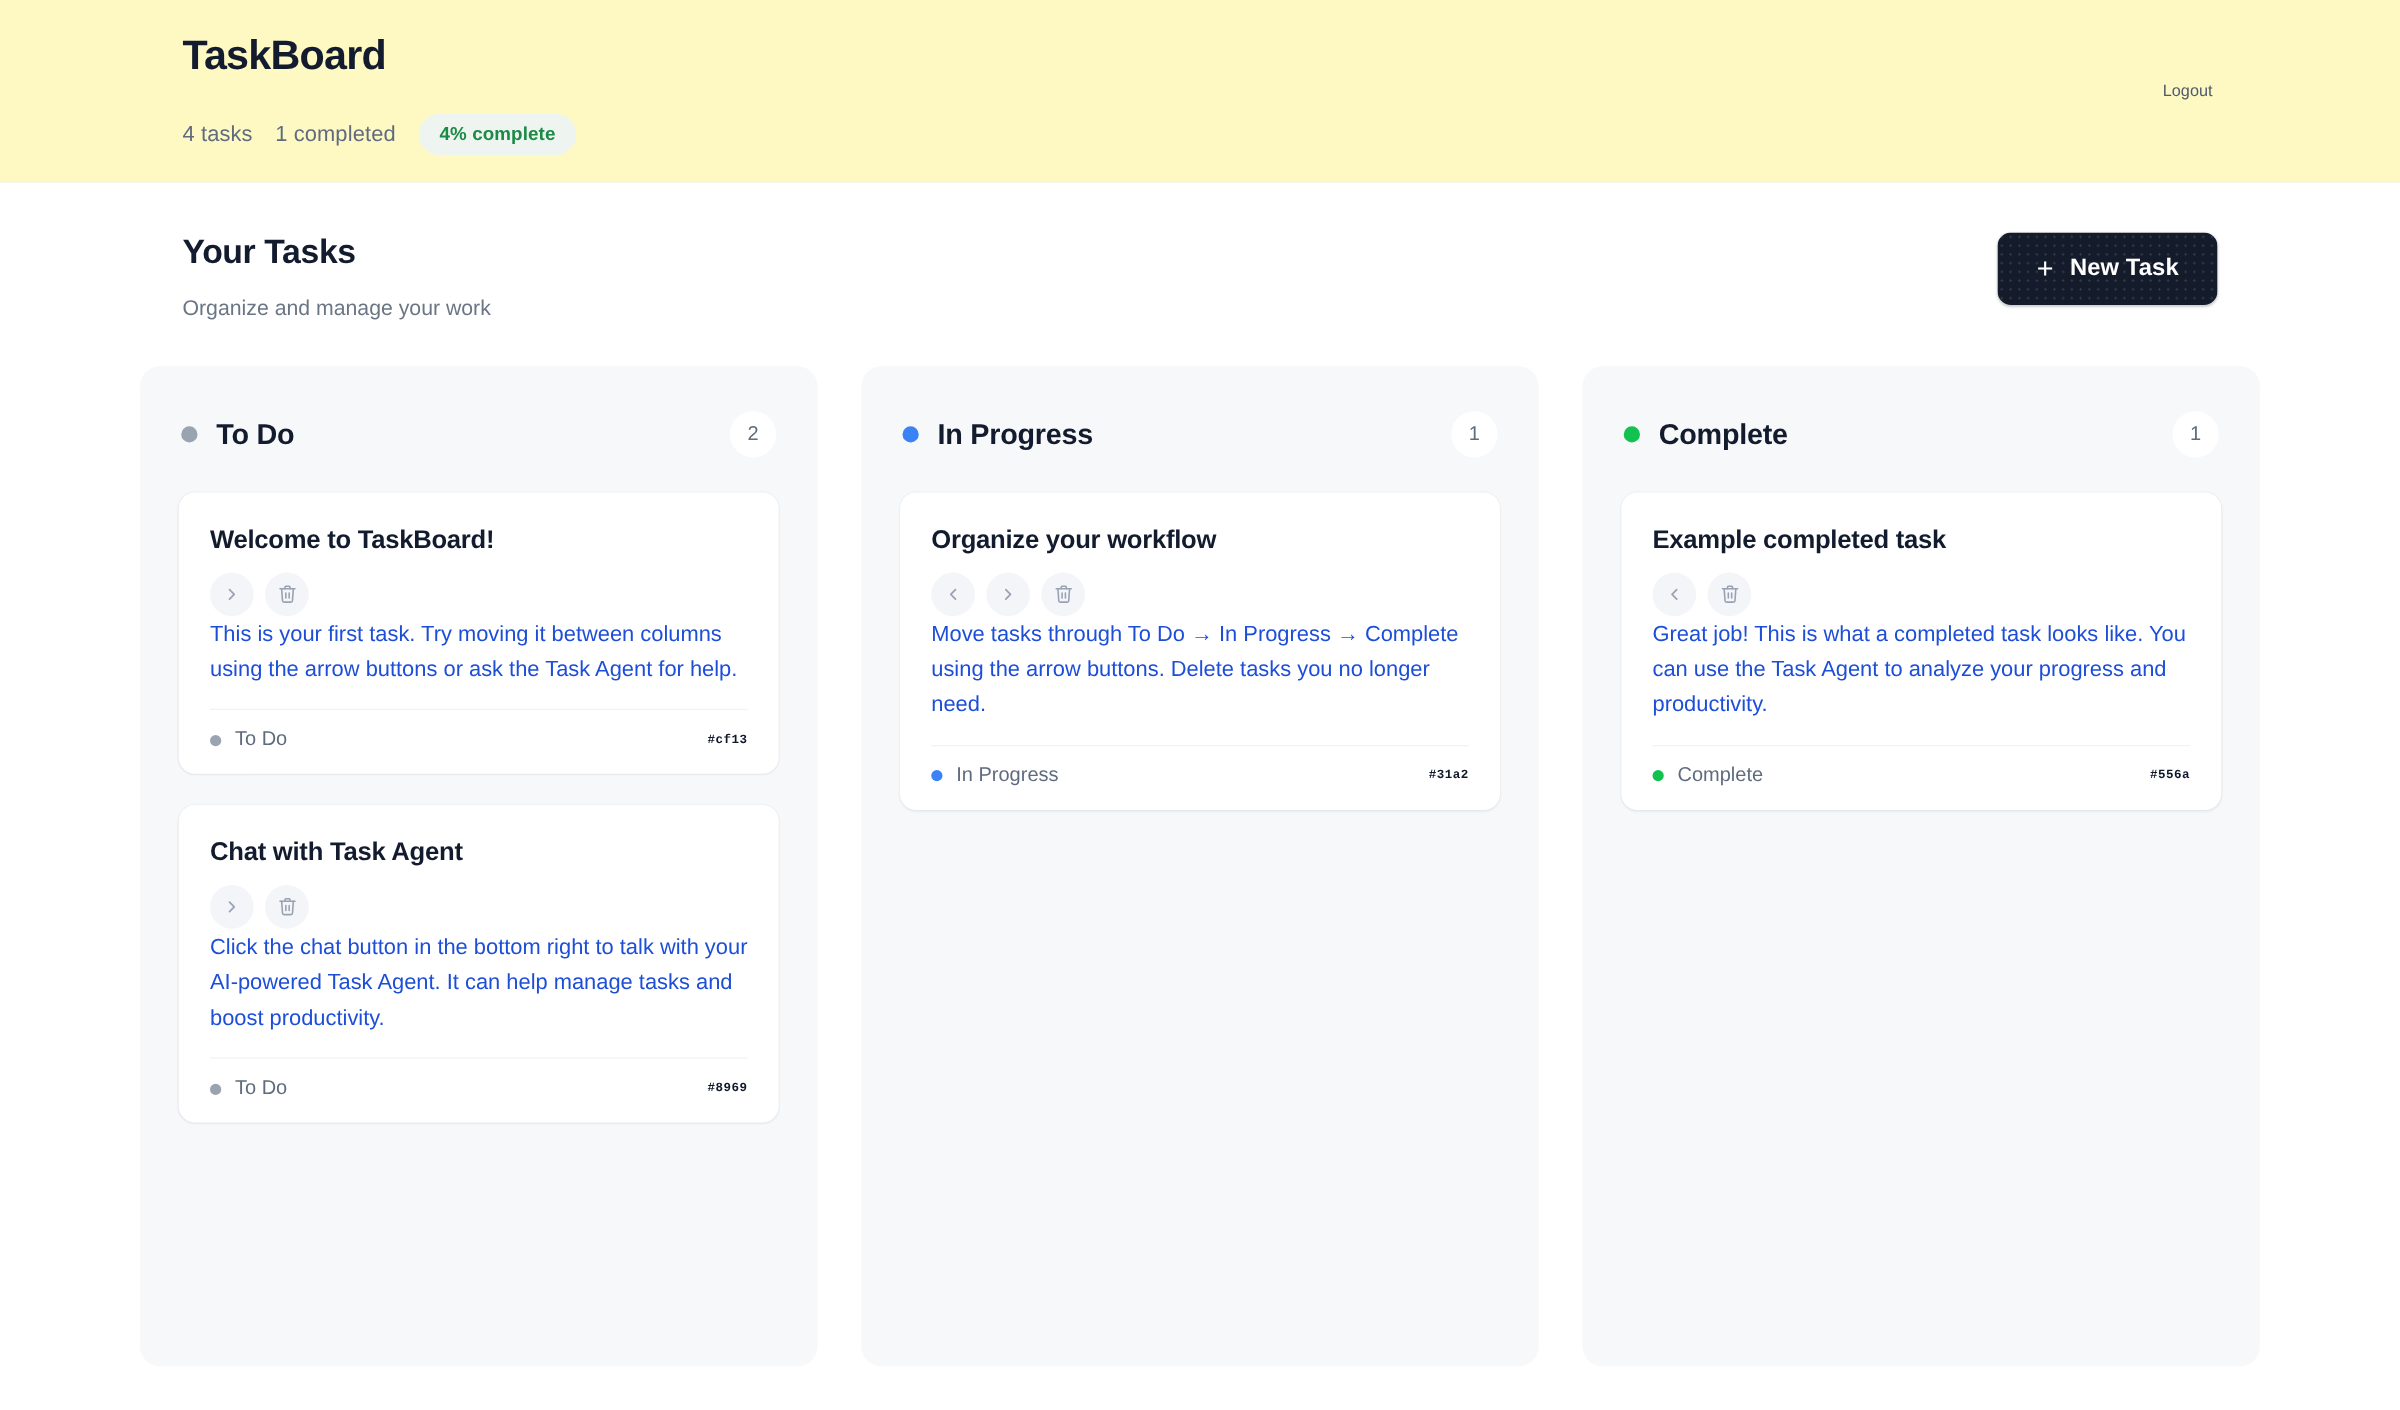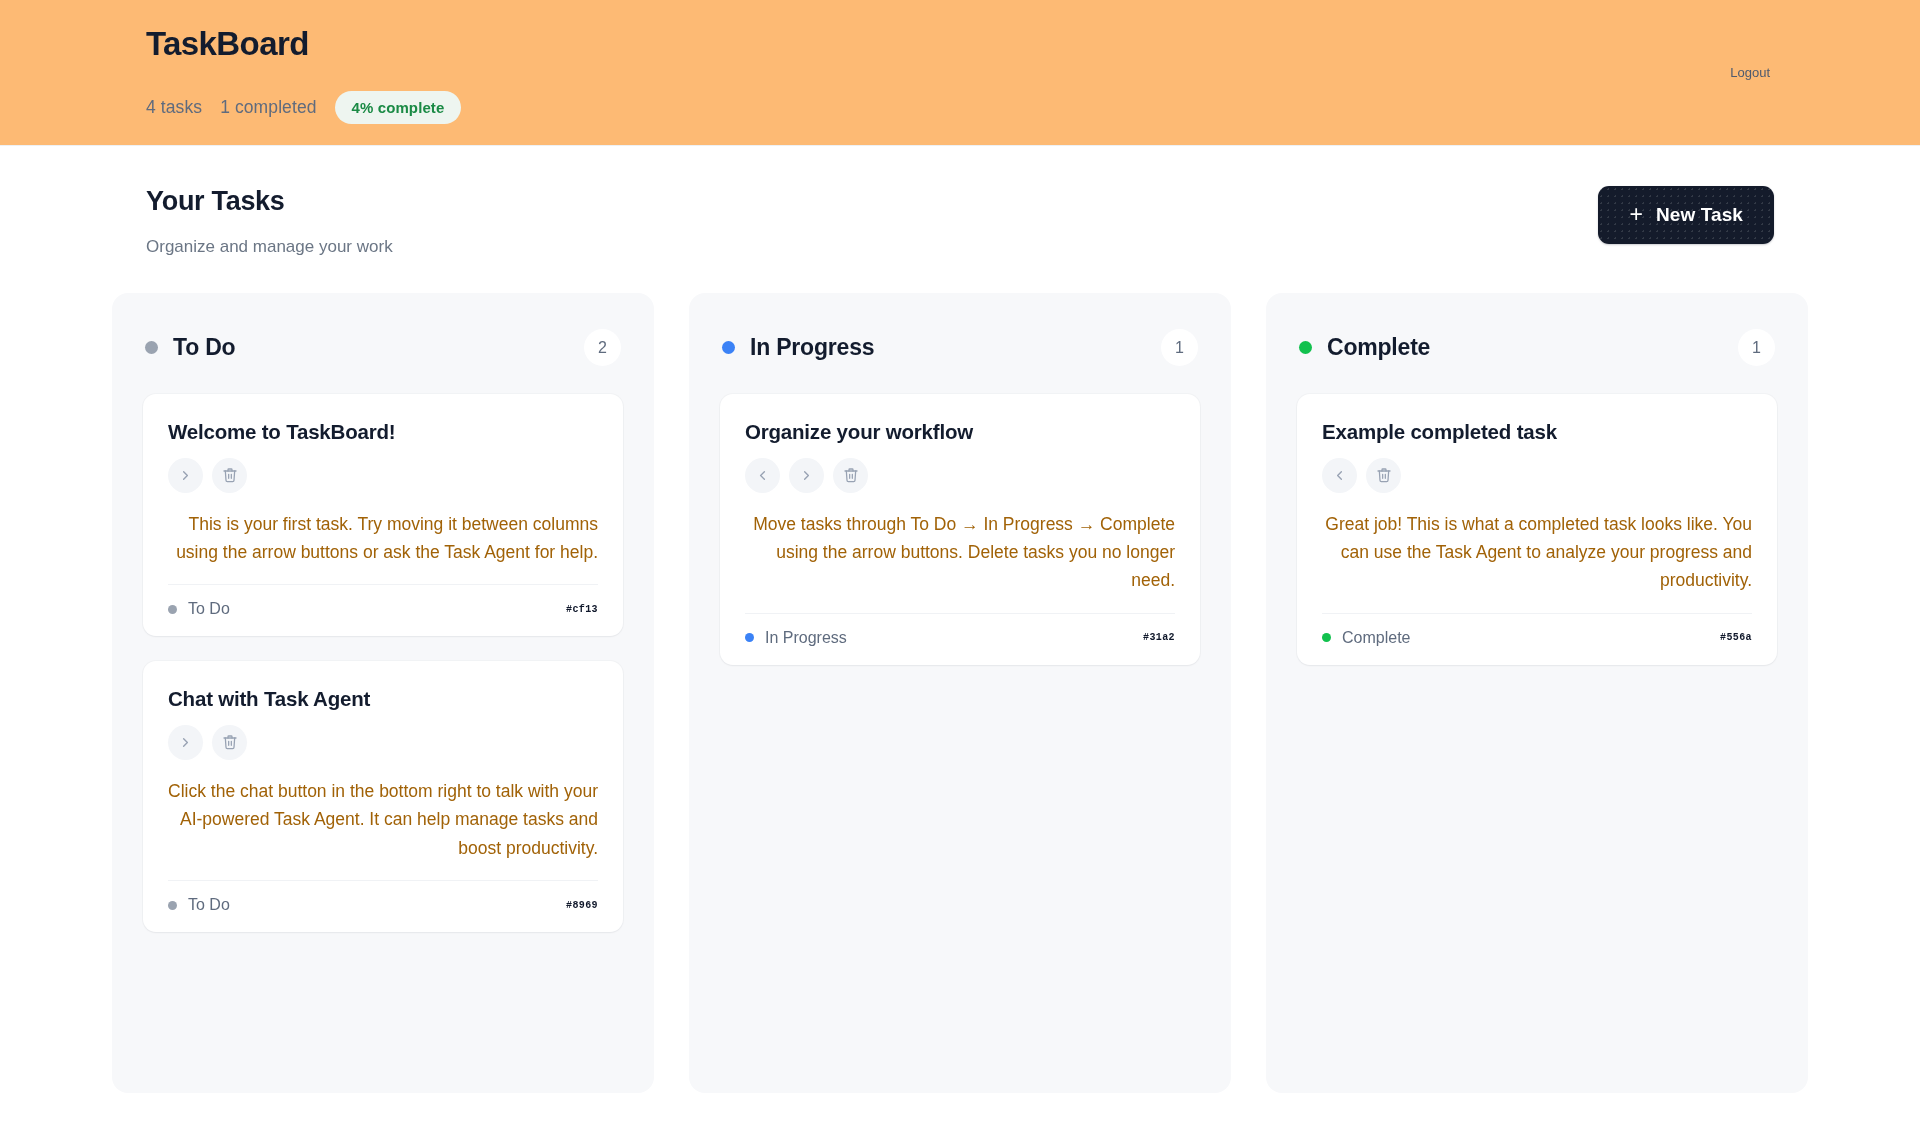--- a/index.html
+++ b/index.html
@@ -10,21 +10,21 @@
     background: #ffffff;
     font-family: "Liberation Sans", sans-serif;
     -webkit-font-smoothing: antialiased;
     overflow: hidden;
   }
 
   
   .topbar {
     position: relative;
     height: 146px;
-    background: #fdba74;
+    background: #fef9c3;
     border-bottom: 1px solid #eef1f4;
     padding: 0 146px;
     display: flex;
     align-items: center;
     justify-content: space-between;
   }
   .brand-block { padding-top: 4px; }
   .brand-title {
     font-size: 33px;
     font-weight: 700;
@@ -185,25 +185,23 @@
     border: none;
     cursor: pointer;
     display: flex;
     align-items: center;
     justify-content: center;
     color: #98a2b3;
     padding: 0;
   }
   .icon-btn svg { display: block; }
   .card-desc {
-    margin-top: 17px;
     font-size: 17.5px;
     line-height: 1.62;
-    color: #a16207;
-    text-align: right;
+    color: #1d4ed8;
   }
   .card-foot {
     margin-top: 18px;
     padding-top: 15px;
     border-top: 1px solid #f0f2f5;
     display: flex;
     align-items: center;
     justify-content: space-between;
   }
   .foot-left { display: flex; align-items: center; gap: 11px; }

